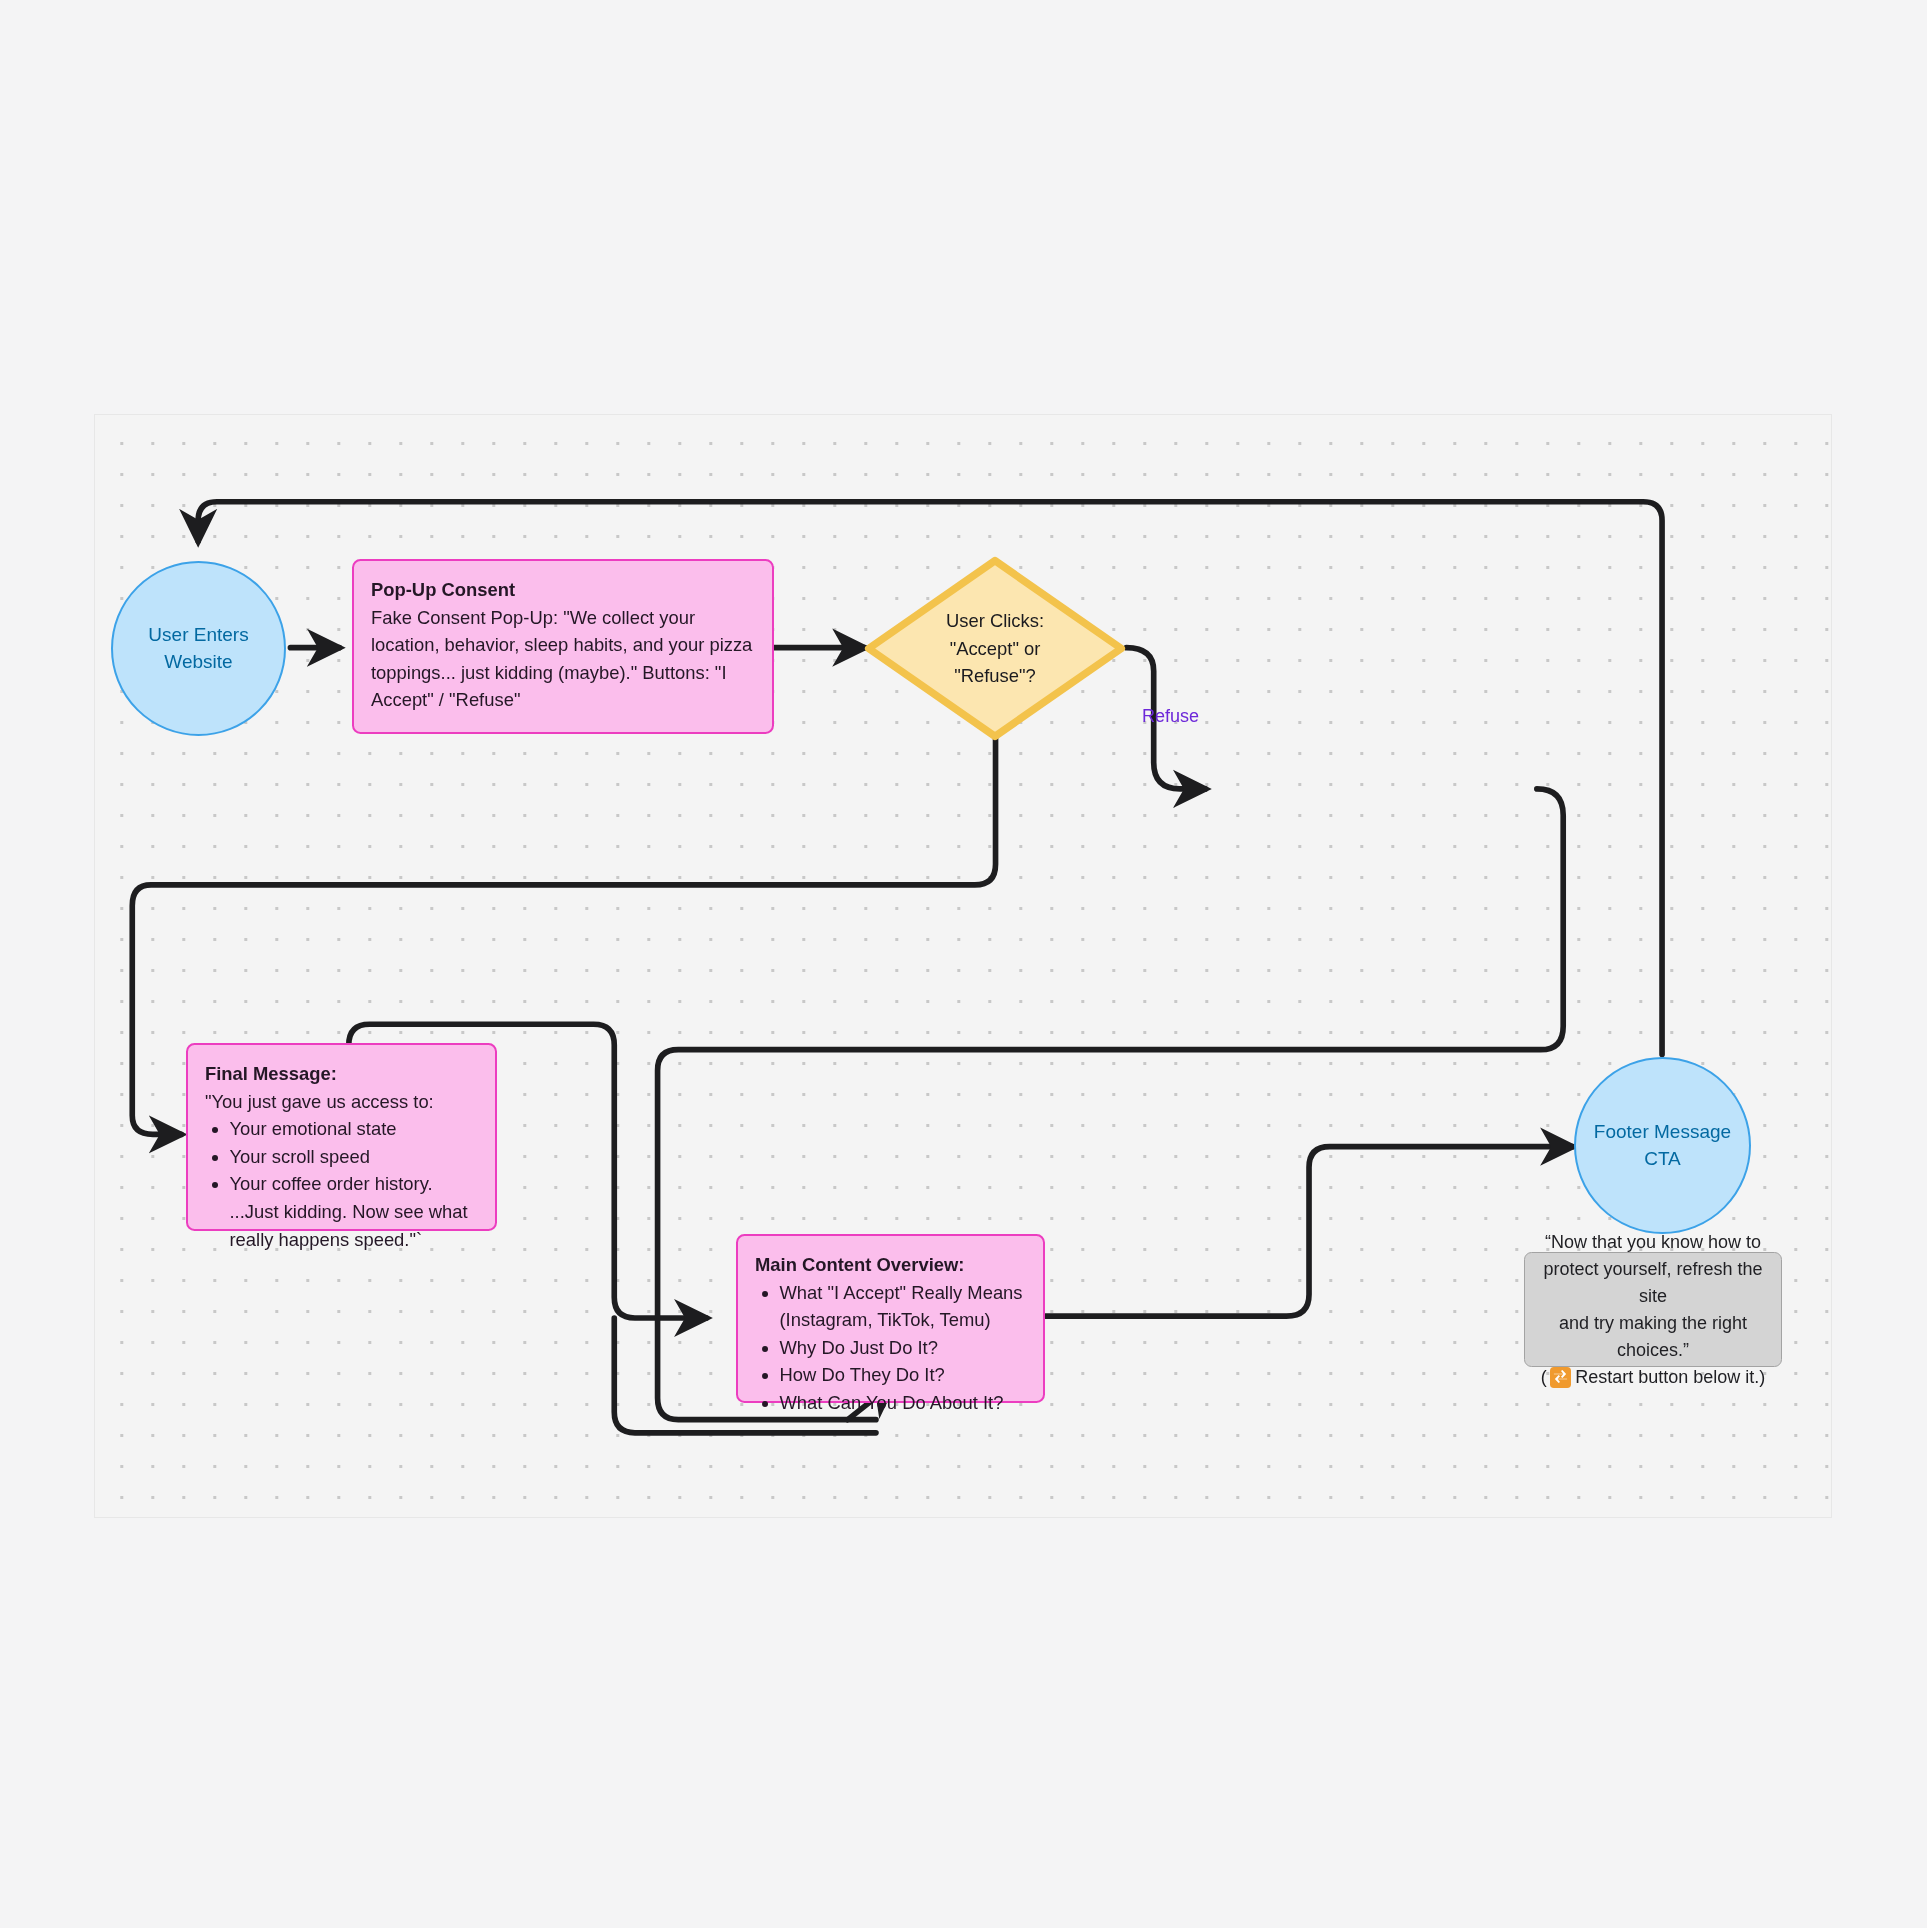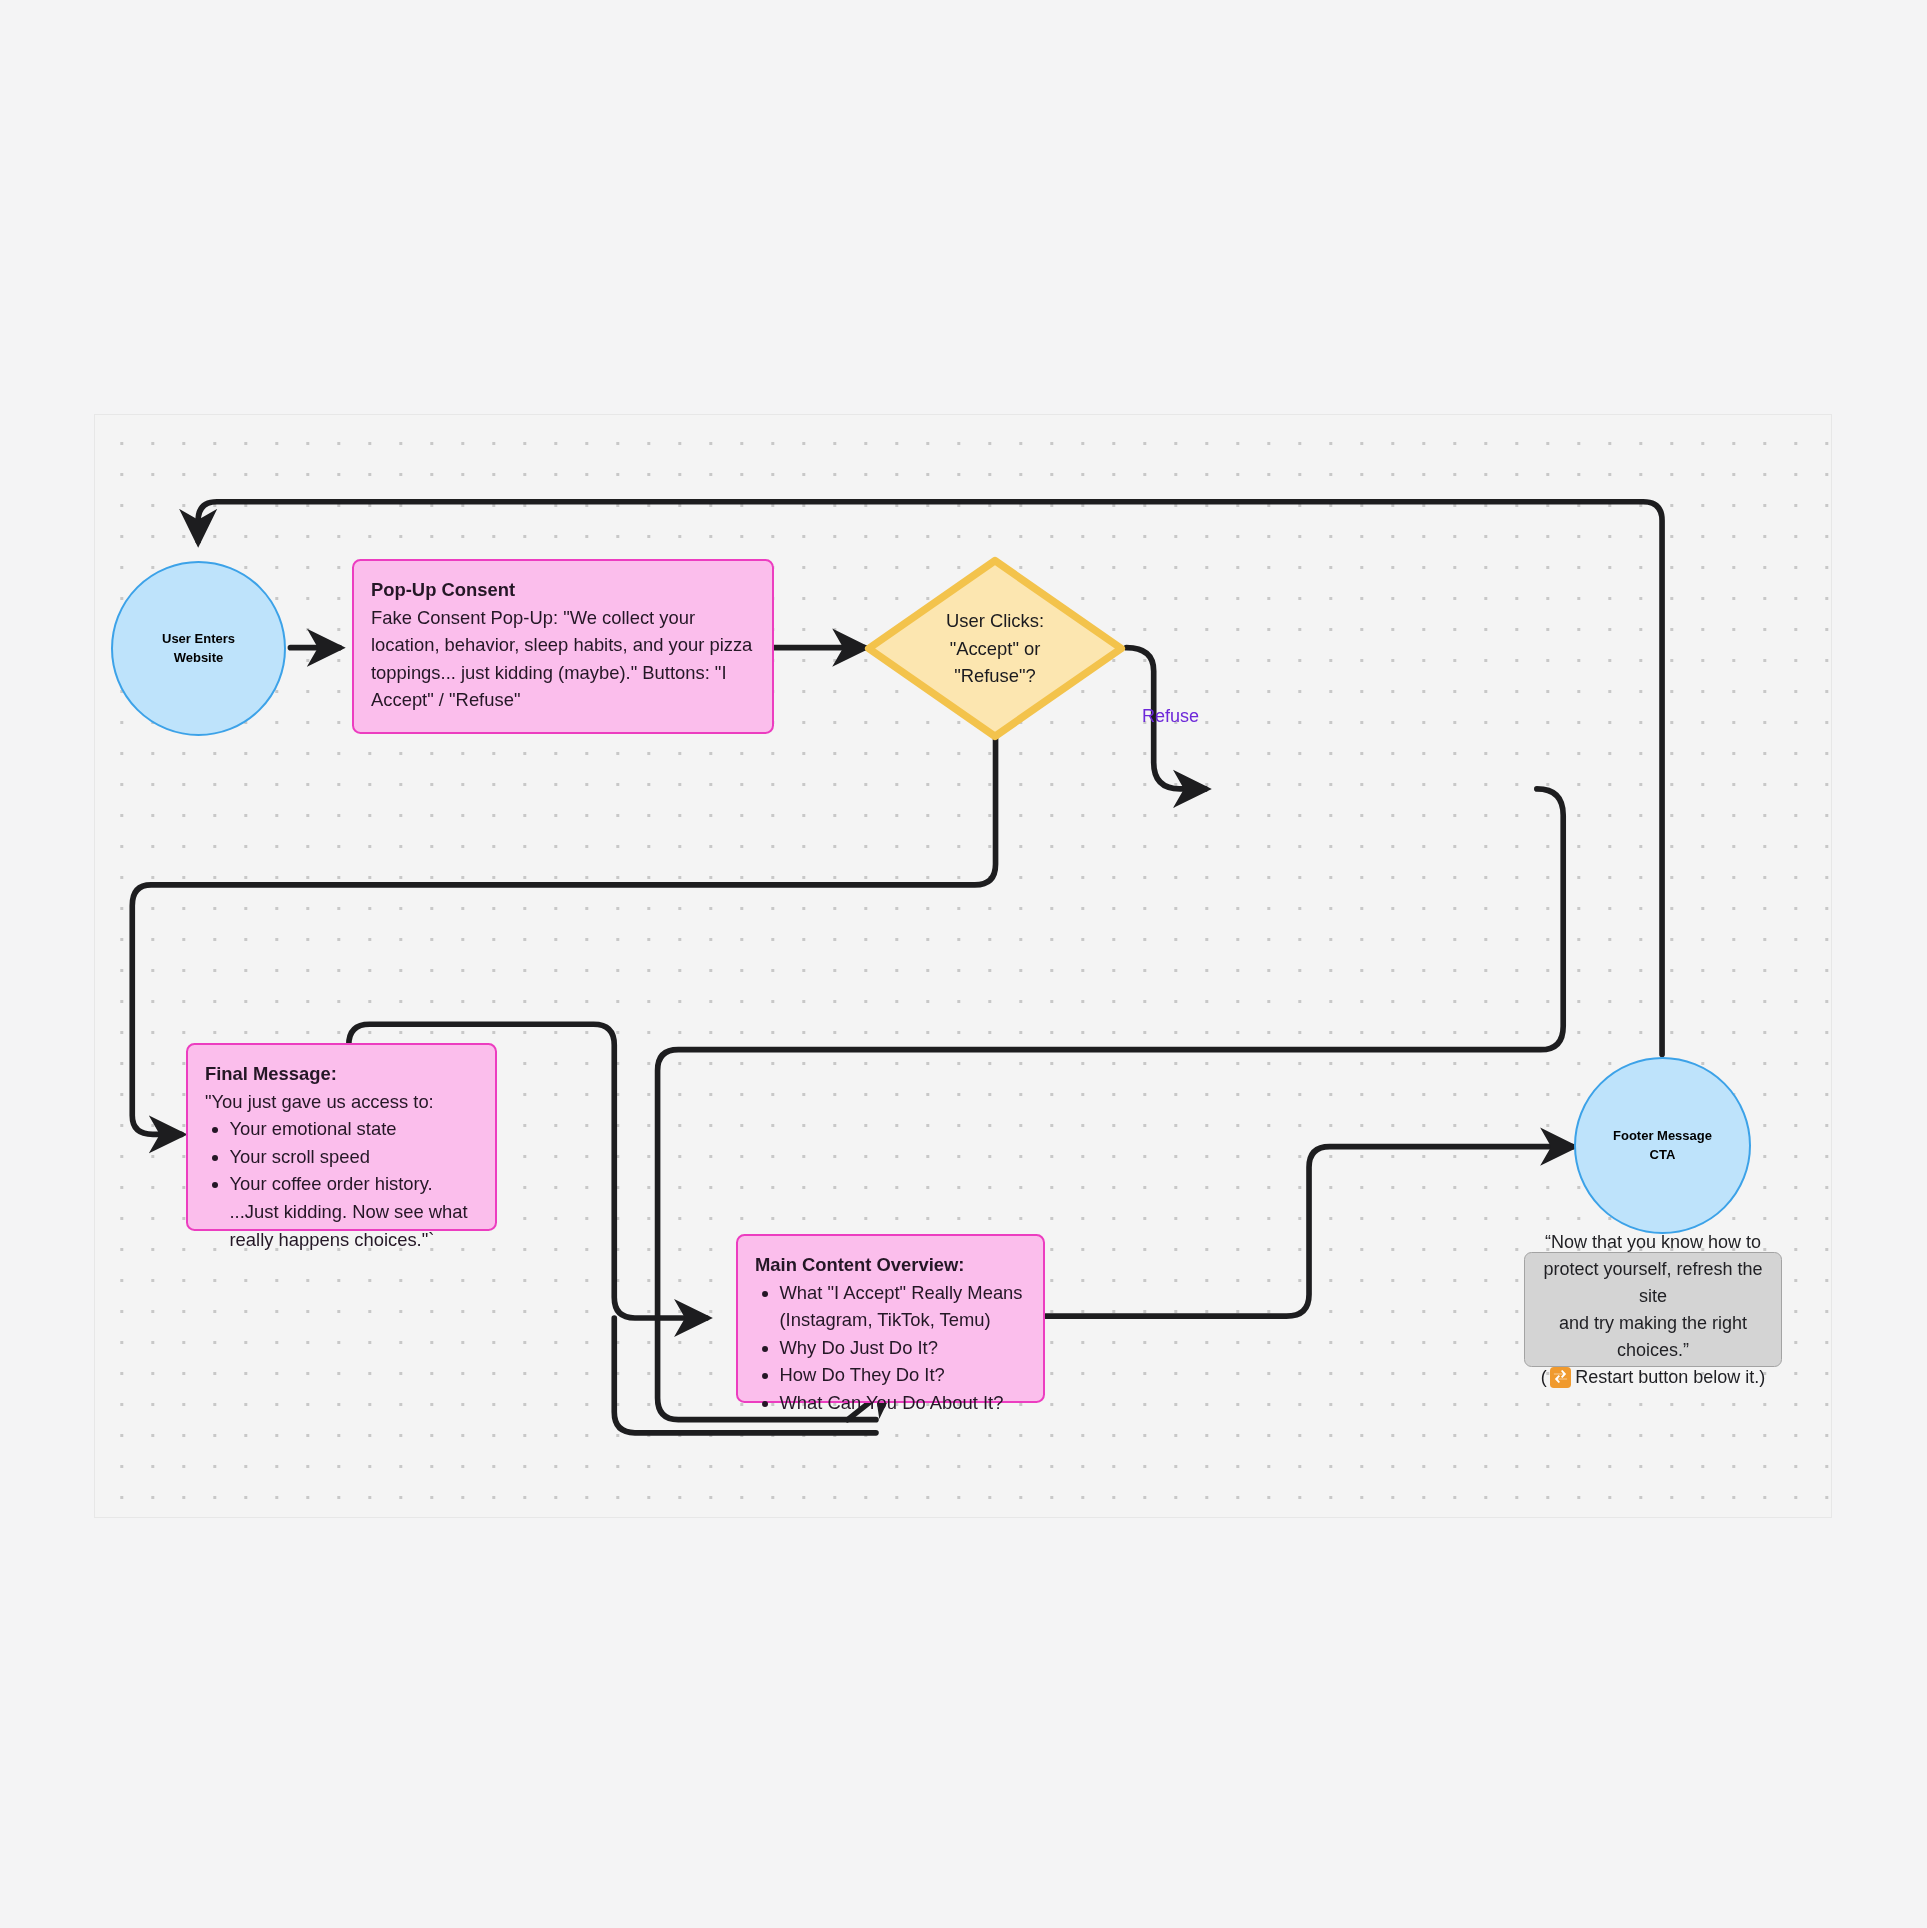--- a/index.html
+++ b/index.html
@@ -51,24 +51,23 @@
 
   .circle-node {
     border-radius: 50%;
     background: #BEE3FB;
     border: 2.8px solid #3CA2E8;
     display: flex;
     flex-direction: column;
     align-items: center;
     justify-content: center;
     text-align: center;
-    color: #000000;
-    font-size: 13px;
+    color: #0369a1;
+    font-size: 19px;
     line-height: 1.42;
-    font-weight: bold;
   }
 
   .pink-node {
     background: #FBBEEC;
     border: 2.8px solid #EC3DC0;
     border-radius: 8.5px;
     color: #241726;
     font-size: 18.4px;
     line-height: 1.5;
     padding: 15px 17px;
@@ -215,21 +214,21 @@
 
 
   <div class="node pink-node" style="left:186px; top:1043px; width:311px; height:188px;">
     <span class="title">Final Message:</span>
     <span>"You just gave us access to:</span>
     <ul>
       <li>Your emotional state</li>
       <li>Your scroll speed</li>
       <li>Your coffee order history.</li>
     </ul>
-    <span class="sub">...Just kidding. Now see what really happens choices."`</span>
+    <span class="sub">...Just kidding. Now see what really happens speed."`</span>
   </div>
 
   <div class="node pink-node" style="left:736px; top:1234px; width:309px; height:169px;">
     <span class="title">Main Content Overview:</span>
     <ul>
       <li>What "I Accept" Really Means (Instagram, TikTok, Temu)</li>
       <li>Why Do Just Do It?</li>
       <li>How Do They Do It?</li>
       <li>What Can You Do About It?</li>
     </ul>

